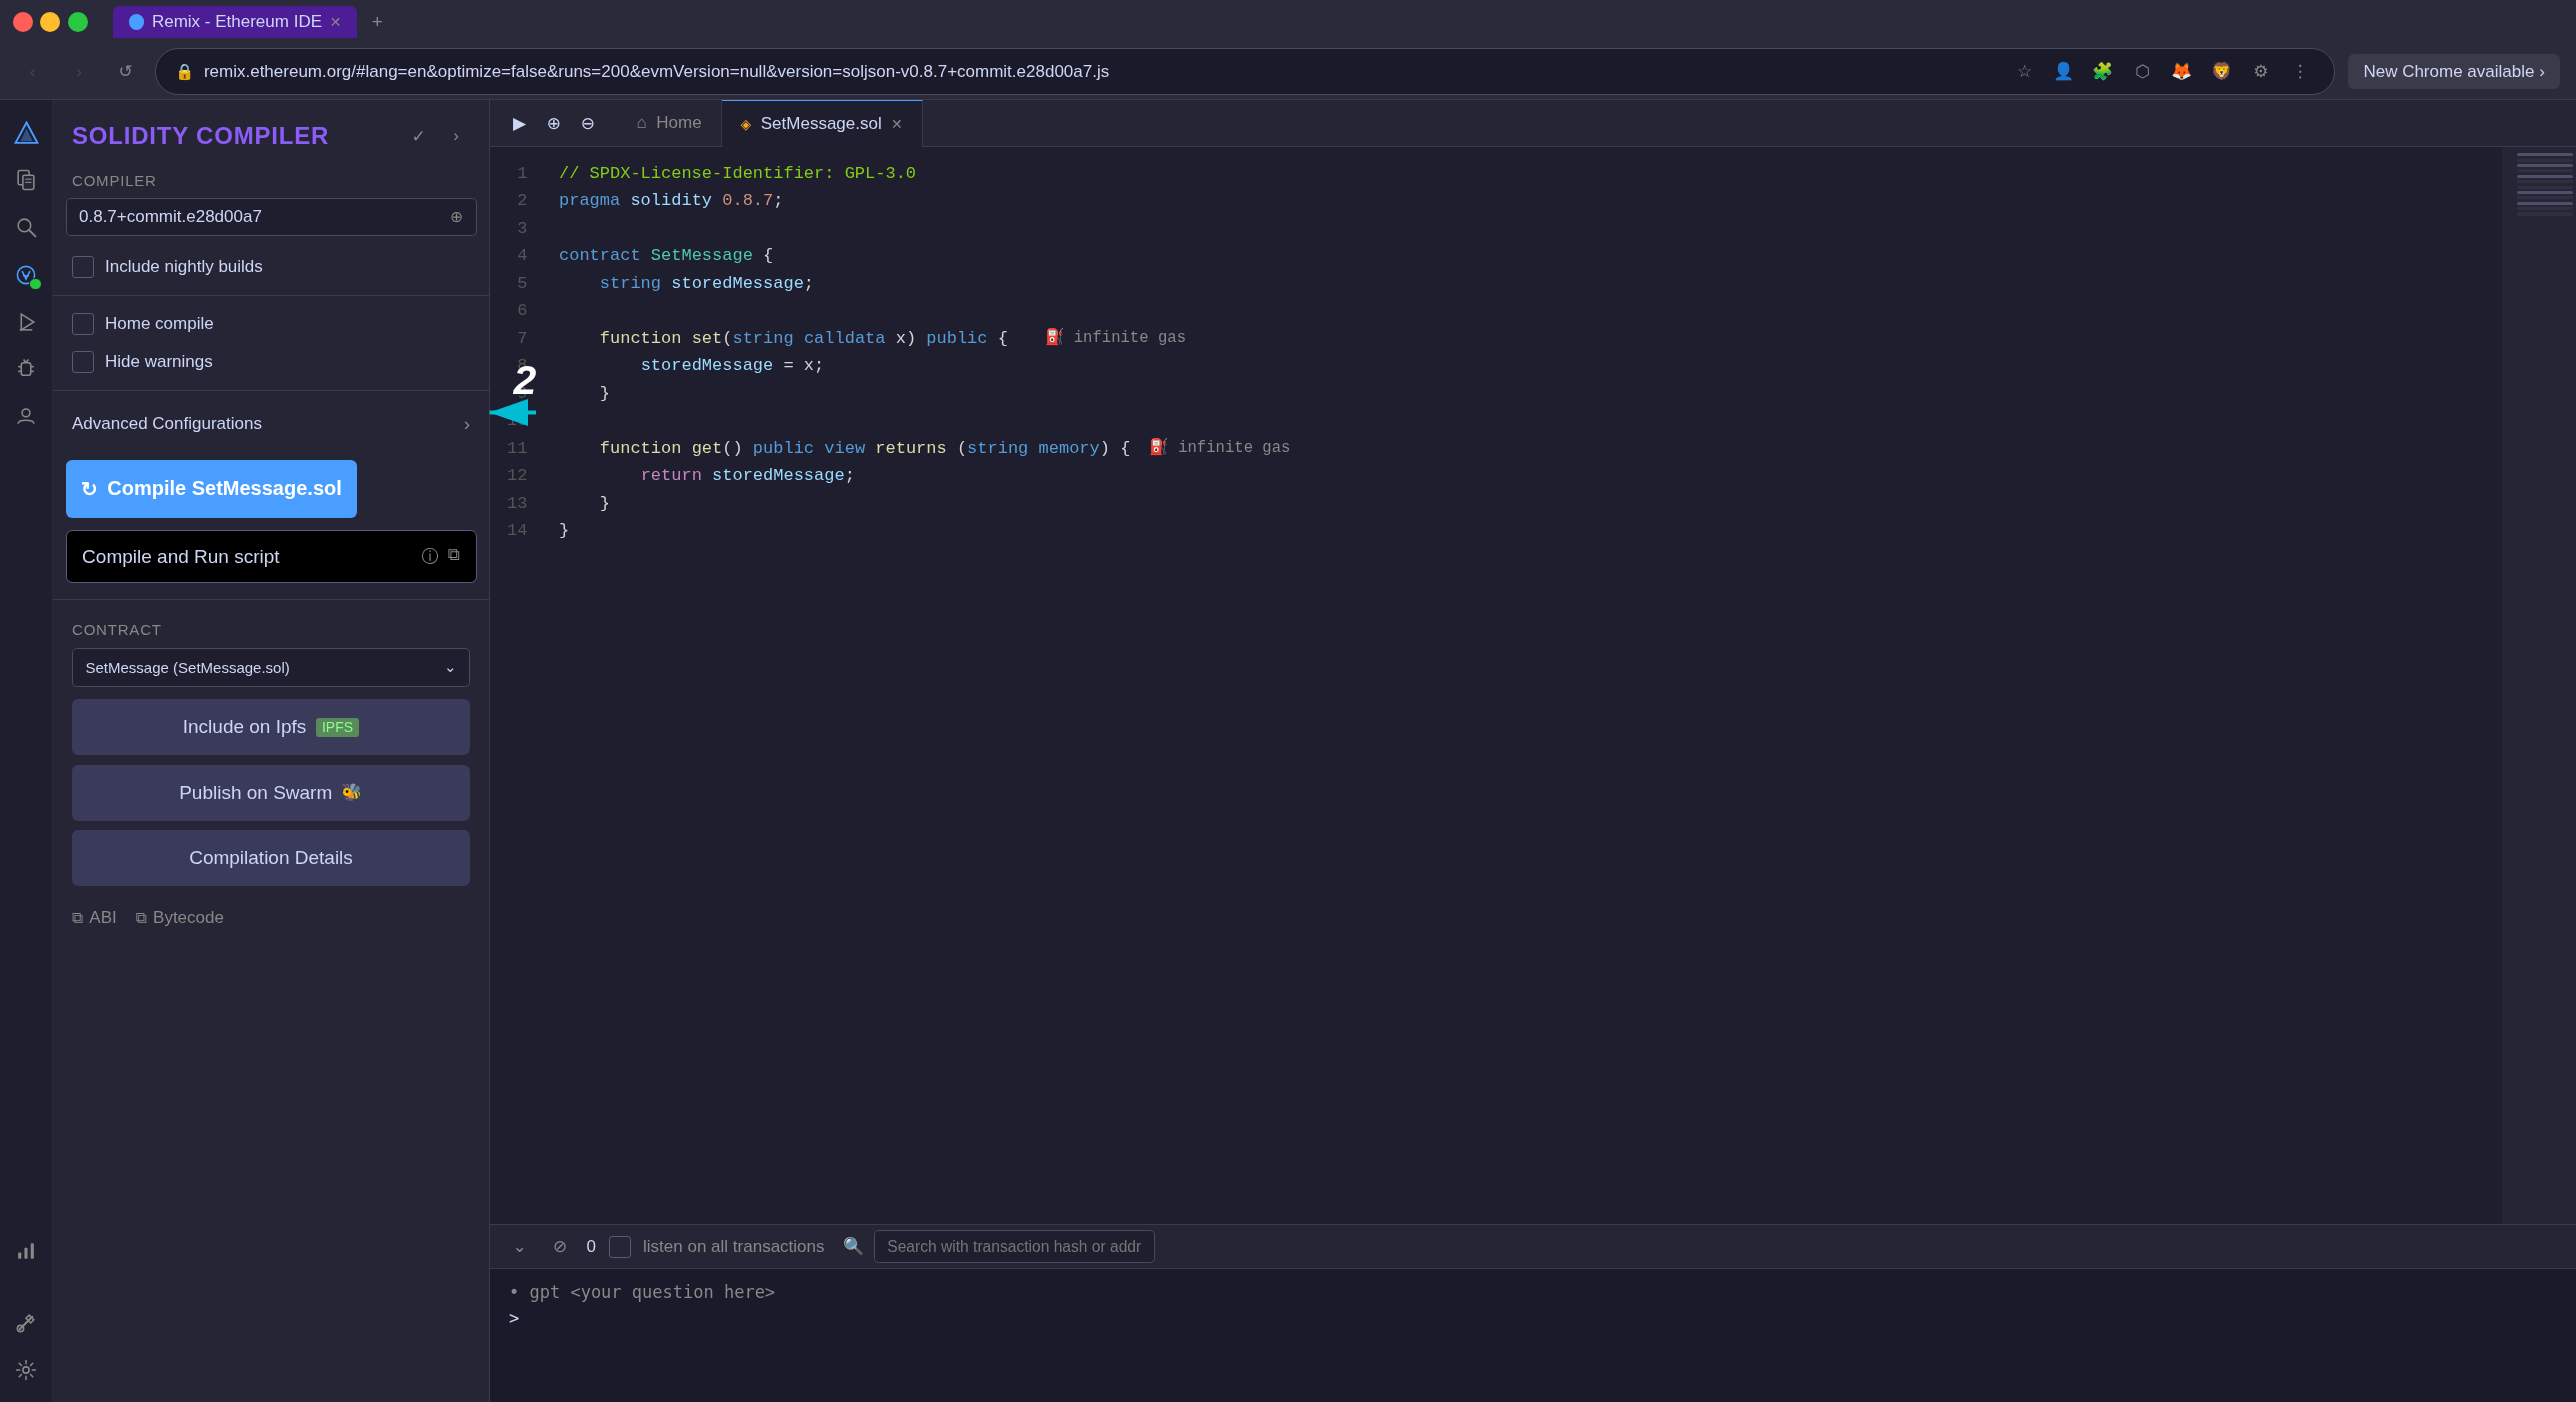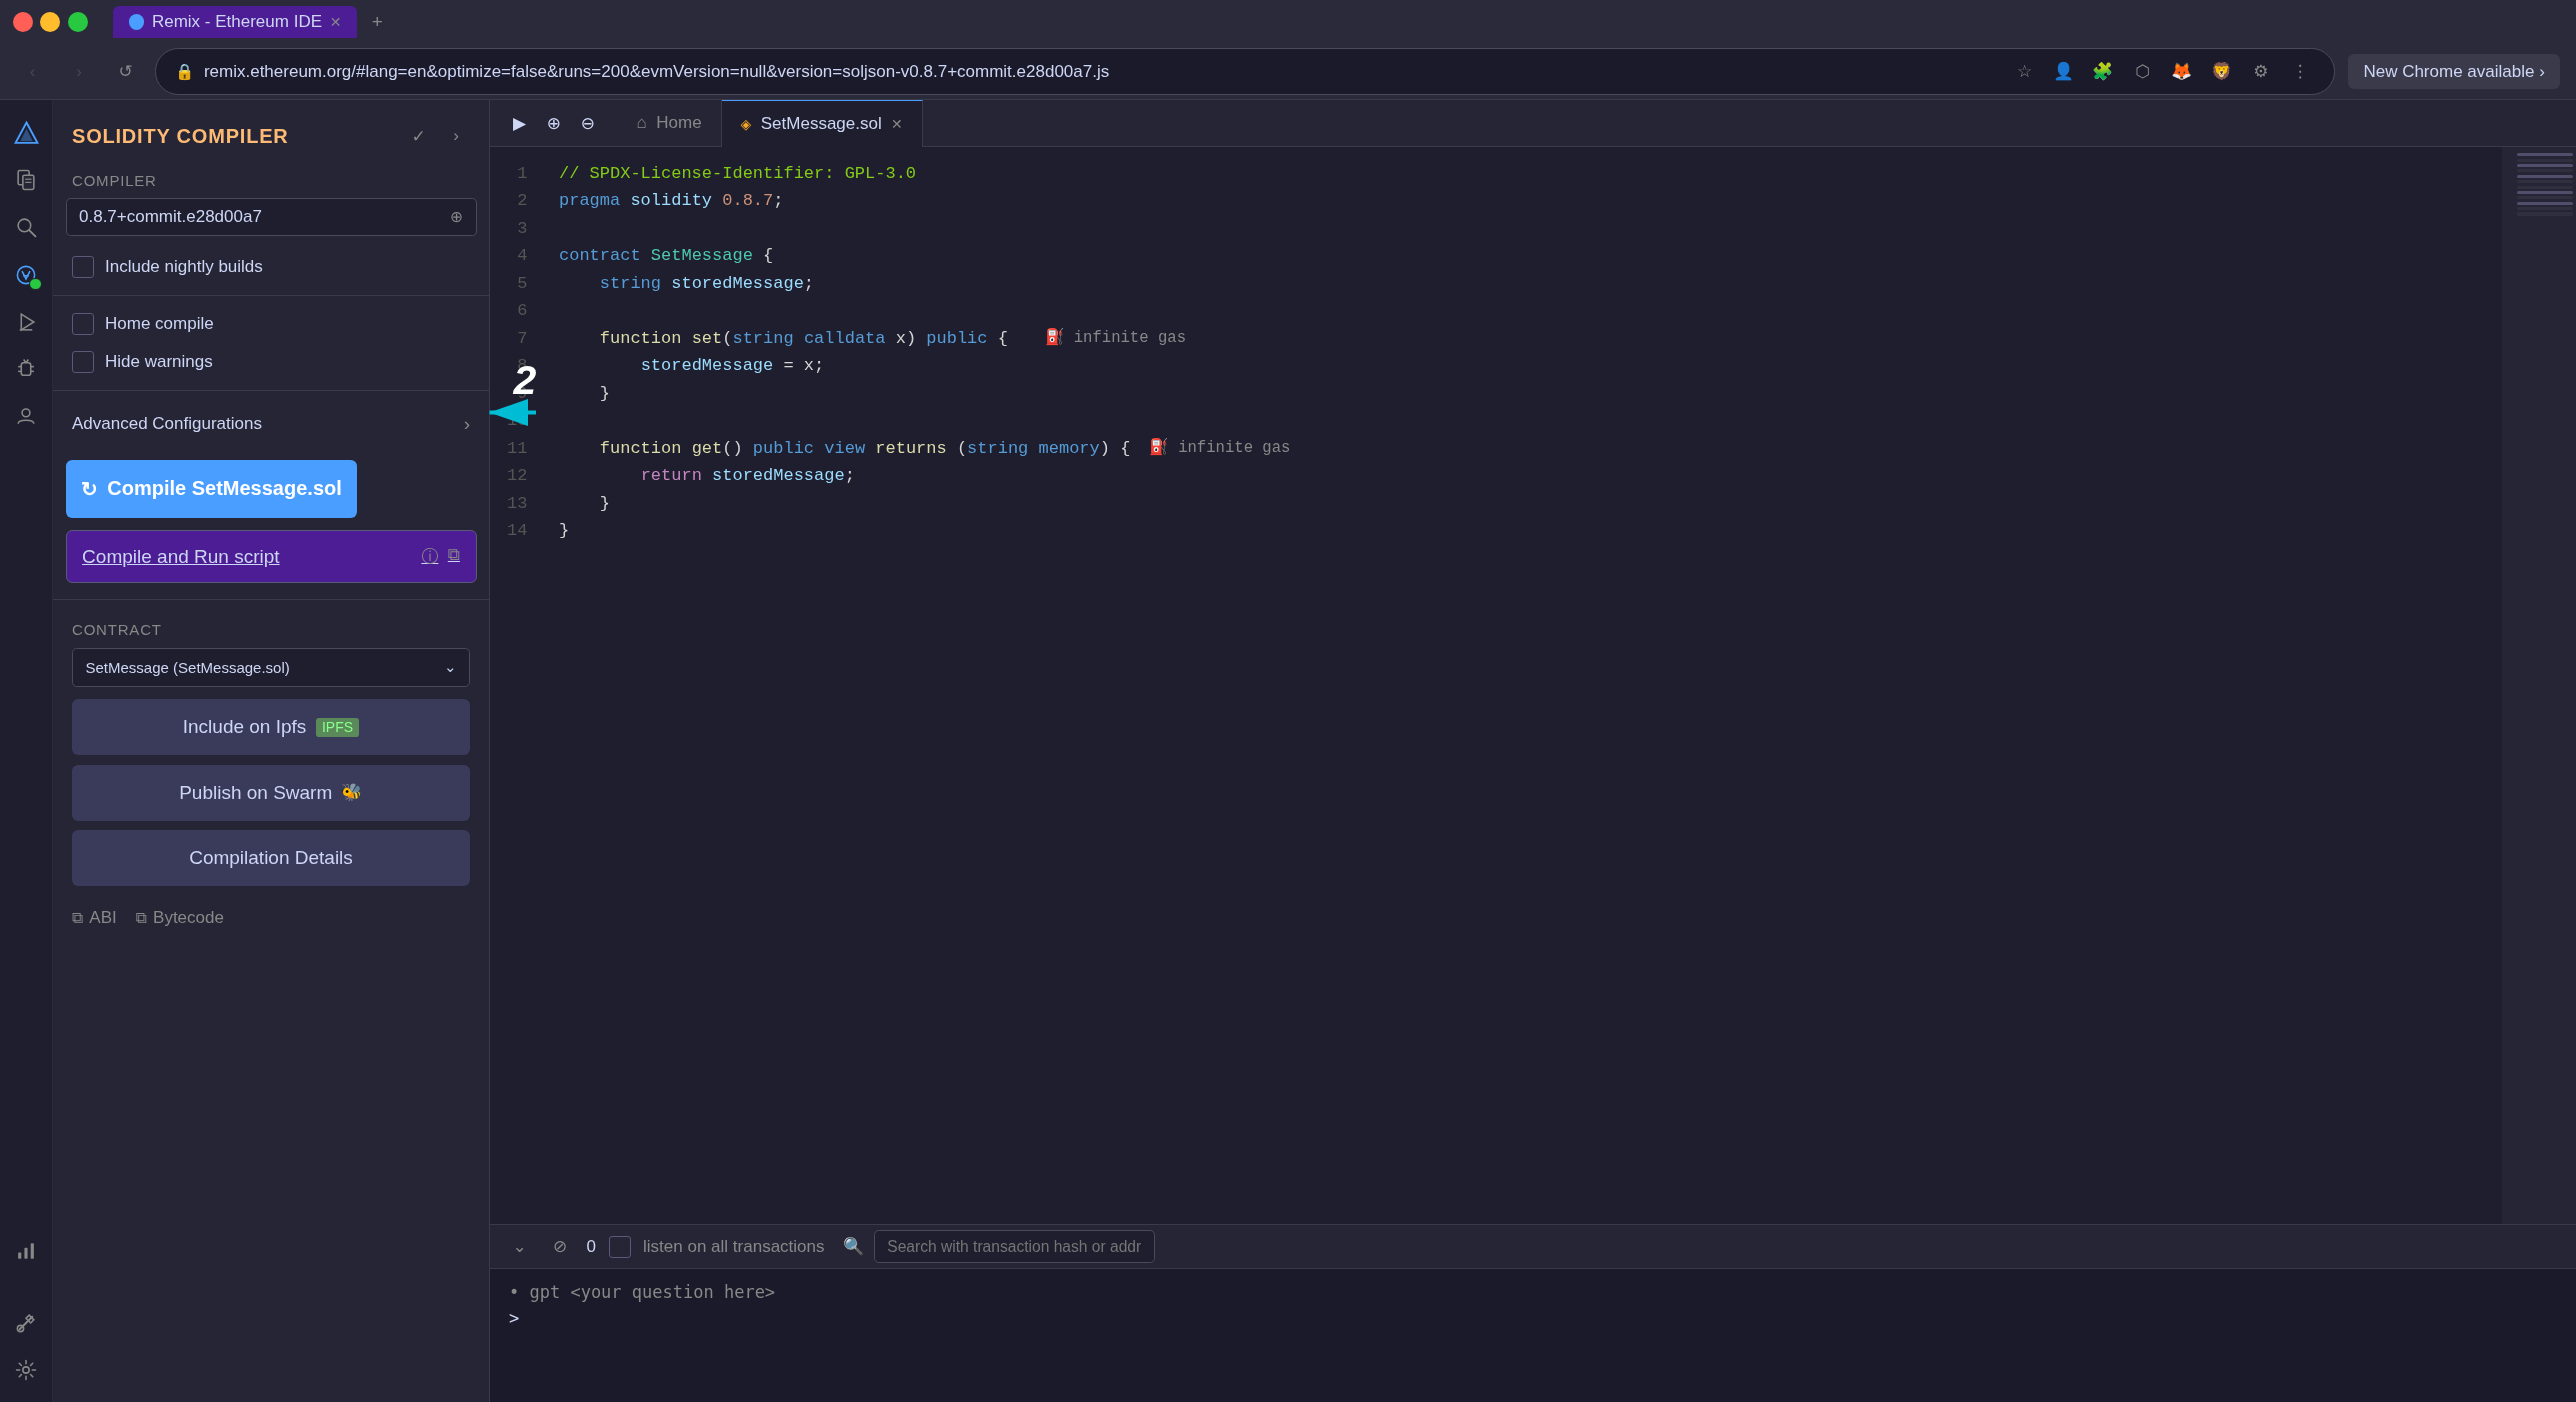--- a/index.html
+++ b/index.html
@@ -200,23 +200,23 @@
       overflow-y: auto;
       flex-shrink: 0;
     }
     .panel-header {
       padding: 22px 19px 15.6px;
       display: flex;
       align-items: center;
       justify-content: space-between;
     }
     .panel-title {
-      font-size: 20px;
+      font-size: 24px;
       font-weight: 700;
-      color: #fdba74;
+      color: #8b5cf6;
       letter-spacing: 0.8px;
       text-transform: uppercase;
     }
     .panel-header-icons {
       display: flex;
       gap: 9.4px;
     }
     .panel-header-icon {
       width: 28px;
       height: 28px;
@@ -308,31 +308,30 @@
       cursor: pointer;
       display: flex;
       align-items: center;
       justify-content: center;
       gap: 9.4px;
     }
     .compile-btn-icon { font-size: 20px; }
 
     .compile-run-btn {
       margin: 0 12.5px 6.2px;
-      background: #4c1d95;
+      background: #000000;
       border: 1.6px solid #5a5a7a;
       border-radius: 6.2px;
       padding: 14px 15.6px;
       font-size: 19px;
       color: #cdd6f4;
       cursor: pointer;
       display: flex;
       align-items: center;
       justify-content: space-between;
-      text-decoration: underline;
     }
     .compile-run-btn-text { font-size: 19px; }
     .compile-run-btn-icons {
       display: flex;
       gap: 9.4px;
     }
     .compile-run-btn-icon { color: #888; font-size: 17px; cursor: pointer; }
 
     .contract-section {
       padding: 12.5px 19px;

